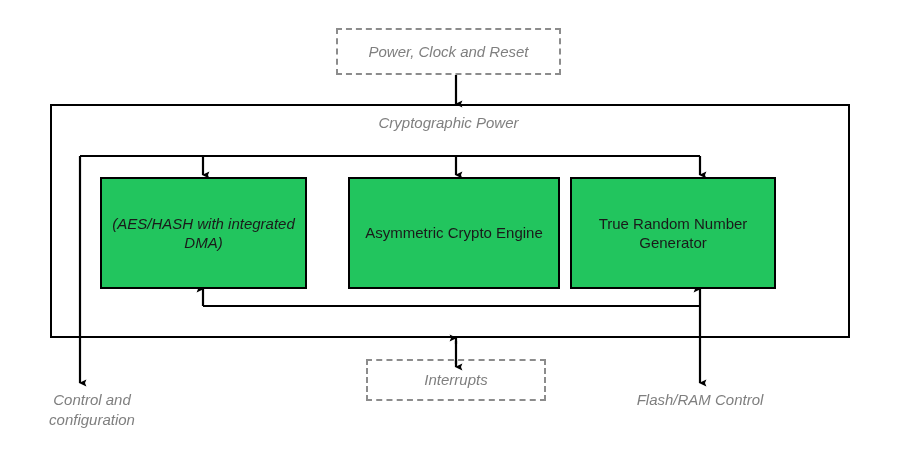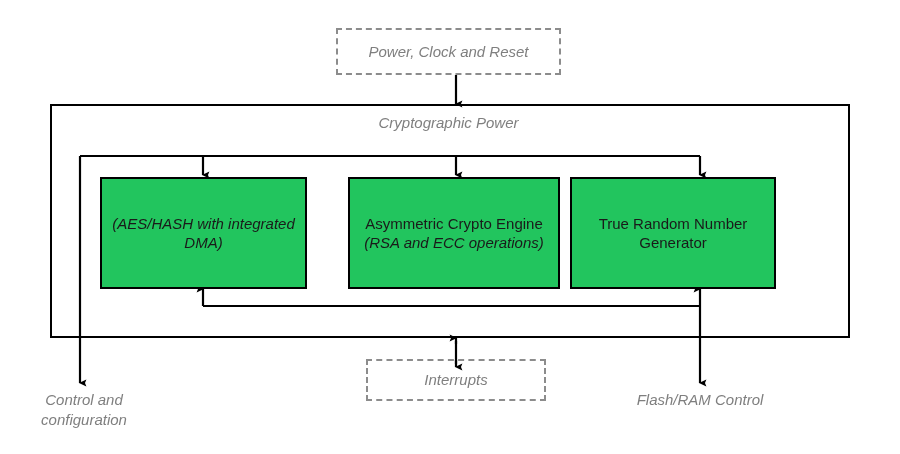--- a/index.html
+++ b/index.html
@@ -130,28 +130,27 @@
 
   <div class="lbl lbl-gray" style="left:336px; top:113px; width:225px;">Cryptographic Power</div>
 
   <div class="inner-box" style="left:100px; top:177px; width:207px; height:112px;">
     <span class="lbl lbl-black"></span>
     <span class="lbl lbl-black-italic" style="padding:0 14px;">(AES/HASH with integrated DMA)</span>
   </div>
 
   <div class="inner-box" style="left:348px; top:177px; width:212px; height:112px;">
     <span class="lbl lbl-black" style="padding:0 22px;">Asymmetric Crypto Engine</span>
-    <span class="lbl lbl-black-italic" style="padding:0 6px;">(RSA and ECC operations)</span>
   </div>
 
   <div class="inner-box" style="left:570px; top:177px; width:206px; height:112px;">
     <span class="lbl lbl-black" style="padding:0 10px;">True Random Number Generator</span>
   </div>
 
   <div class="ext-box" style="left:366px; top:359px; width:180px; height:42px;">
     <span class="lbl lbl-gray">Interrupts</span>
   </div>
 
-  <div class="lbl lbl-gray" style="left:10px; top:390px; width:148px;">Control and configuration</div>
+  <div class="lbl lbl-gray" style="left:18px; top:390px; width:148px;">Control and configuration</div>
 
   <div class="lbl lbl-gray" style="left:632px; top:390px; width:136px;">Flash/RAM Control</div>
 
 </div>
 
 </body></html>

